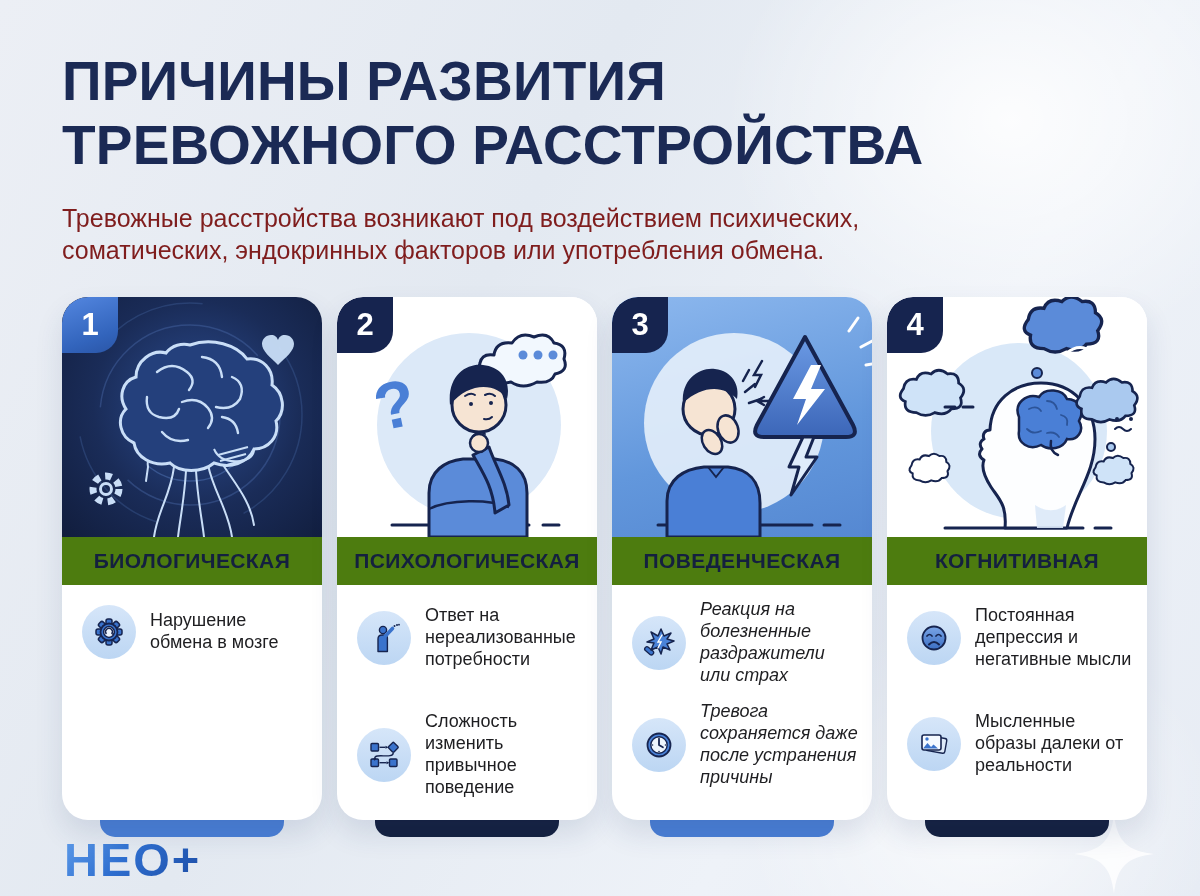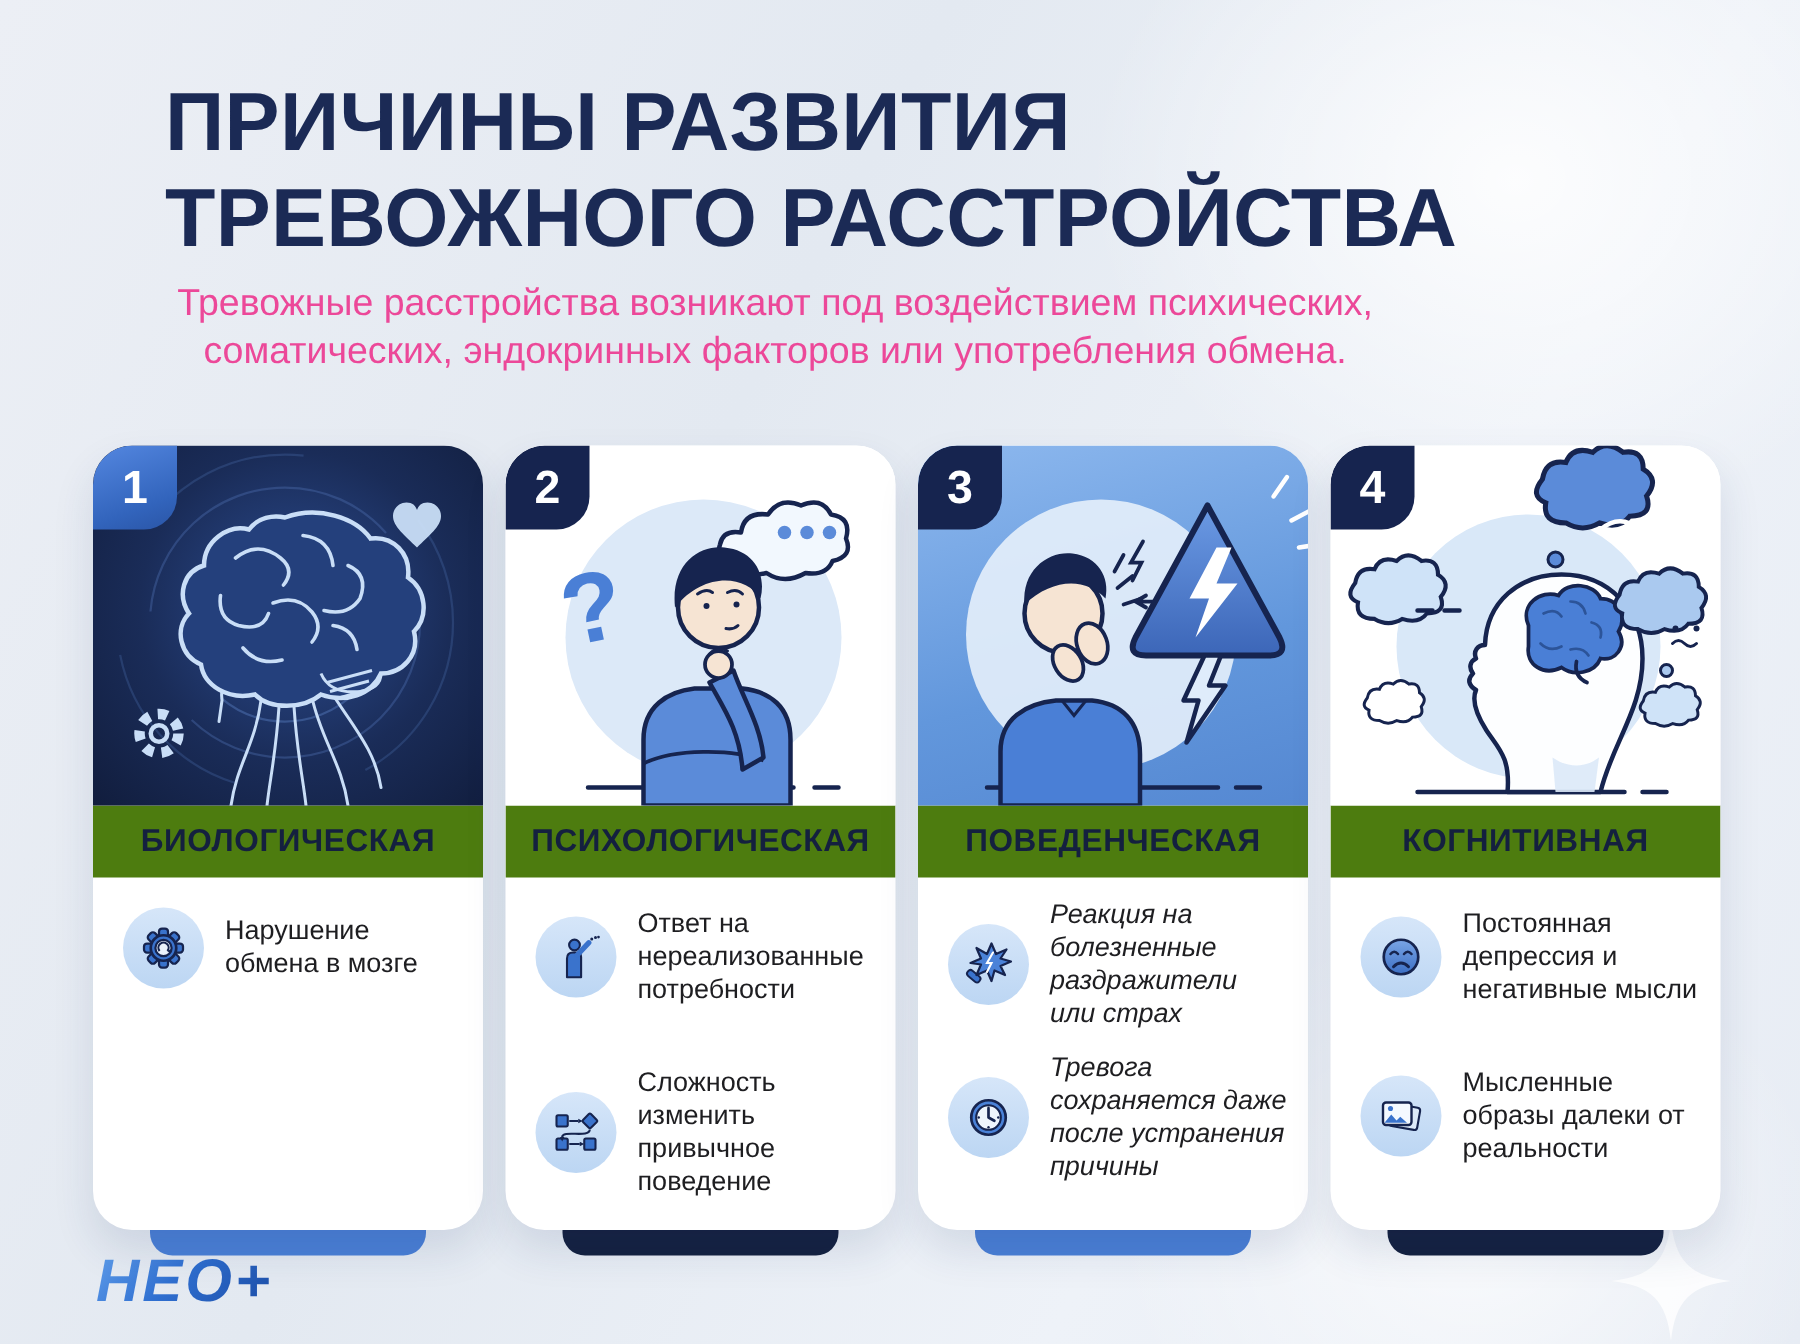--- a/index.html
+++ b/index.html
@@ -12,22 +12,22 @@
   .bg-glow { position:absolute; right:-120px; top:-140px; width:620px; height:520px;
     background:radial-gradient(ellipse at center, rgba(255,255,255,.85) 0%, rgba(255,255,255,0) 65%);
     pointer-events:none; }
   .bg-glow2 { position:absolute; right:-60px; bottom:-160px; width:560px; height:480px;
     background:radial-gradient(ellipse at center, rgba(255,255,255,.7) 0%, rgba(255,255,255,0) 60%);
     pointer-events:none; }
 
   
   .header { position:absolute; left:62px; top:50px; }
   .title { font-size:55px; line-height:1.16; font-weight:bold; color:#1b2a55; letter-spacing:.2px; }
-  .title span { display:block;margin-left:48px; }
-  .subtitle { margin-top:8px; font-size:25px; line-height:1.3; color:#ec4899;text-align:center; }
+  .title span { display:block; }
+  .subtitle { margin-top:24px; font-size:25px; line-height:1.3; color:#7f1d1d; }
   .subtitle span { display:block; }
 
   
   .cards { position:absolute; left:62px; top:297px; display:grid;
     grid-template-columns:repeat(4,260px); gap:15px; }
   .card-wrap { position:relative; width:260px; height:523px; }
   .pill { position:absolute; left:50%; transform:translateX(-50%); bottom:-17px;
     width:184px; height:36px; border-radius:15px; z-index:0; }
   .pill.blue { background:#4a7fd6; }
   .pill.navy { background:#14203f; }
@@ -54,22 +54,22 @@
 
   .items { padding:20px 14px 0 20px; display:flex; flex-direction:column; gap:40px; }
   .items.compact { gap:14px; padding-top:14px;font-style:italic; }
   .item { display:flex; gap:14px; align-items:center; }
   .icon-circle { width:54px; height:54px; border-radius:50%; flex:none;
     background:linear-gradient(180deg,#d6e6f9 0%,#bcd6f3 100%);
     display:flex; align-items:center; justify-content:center; }
   .item-text { font-size:18px; line-height:1.22; color:#1e1e21; }
 
   
-  .logo { position:absolute; left:64px; top:832px; font-size:40px; font-weight:bold;
-    letter-spacing:2px; font-style:italic;
+  .logo { position:absolute; left:64px; top:832px; font-size:47px; font-weight:bold;
+    letter-spacing:2px; 
     background:linear-gradient(135deg,#62a0ec 0%,#2f6fd0 45%,#1b4aa2 100%);
     -webkit-background-clip:text; background-clip:text; color:transparent; }
   .sparkle { position:absolute; left:1072px; top:812px; pointer-events:none; }
 </style>
 </head>
 <body>
 
 <div class="bg-glow"></div>
 <div class="bg-glow2"></div>
 

